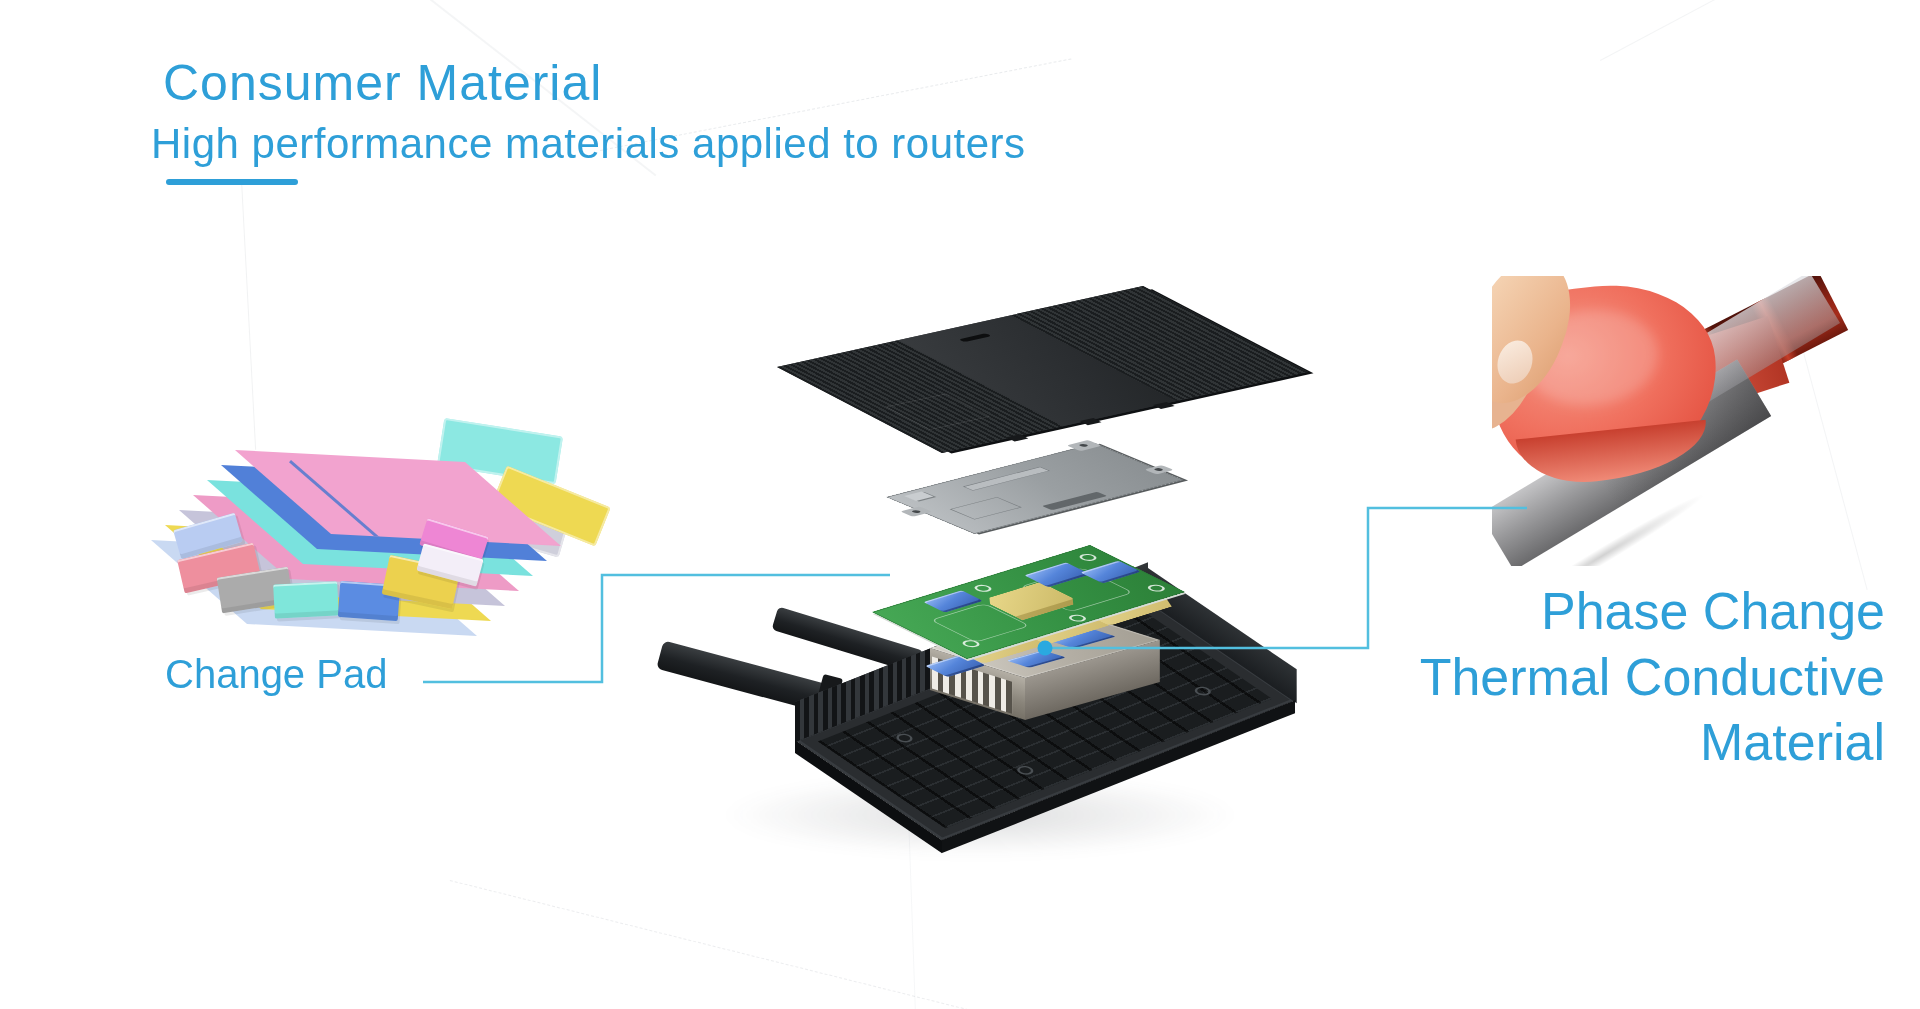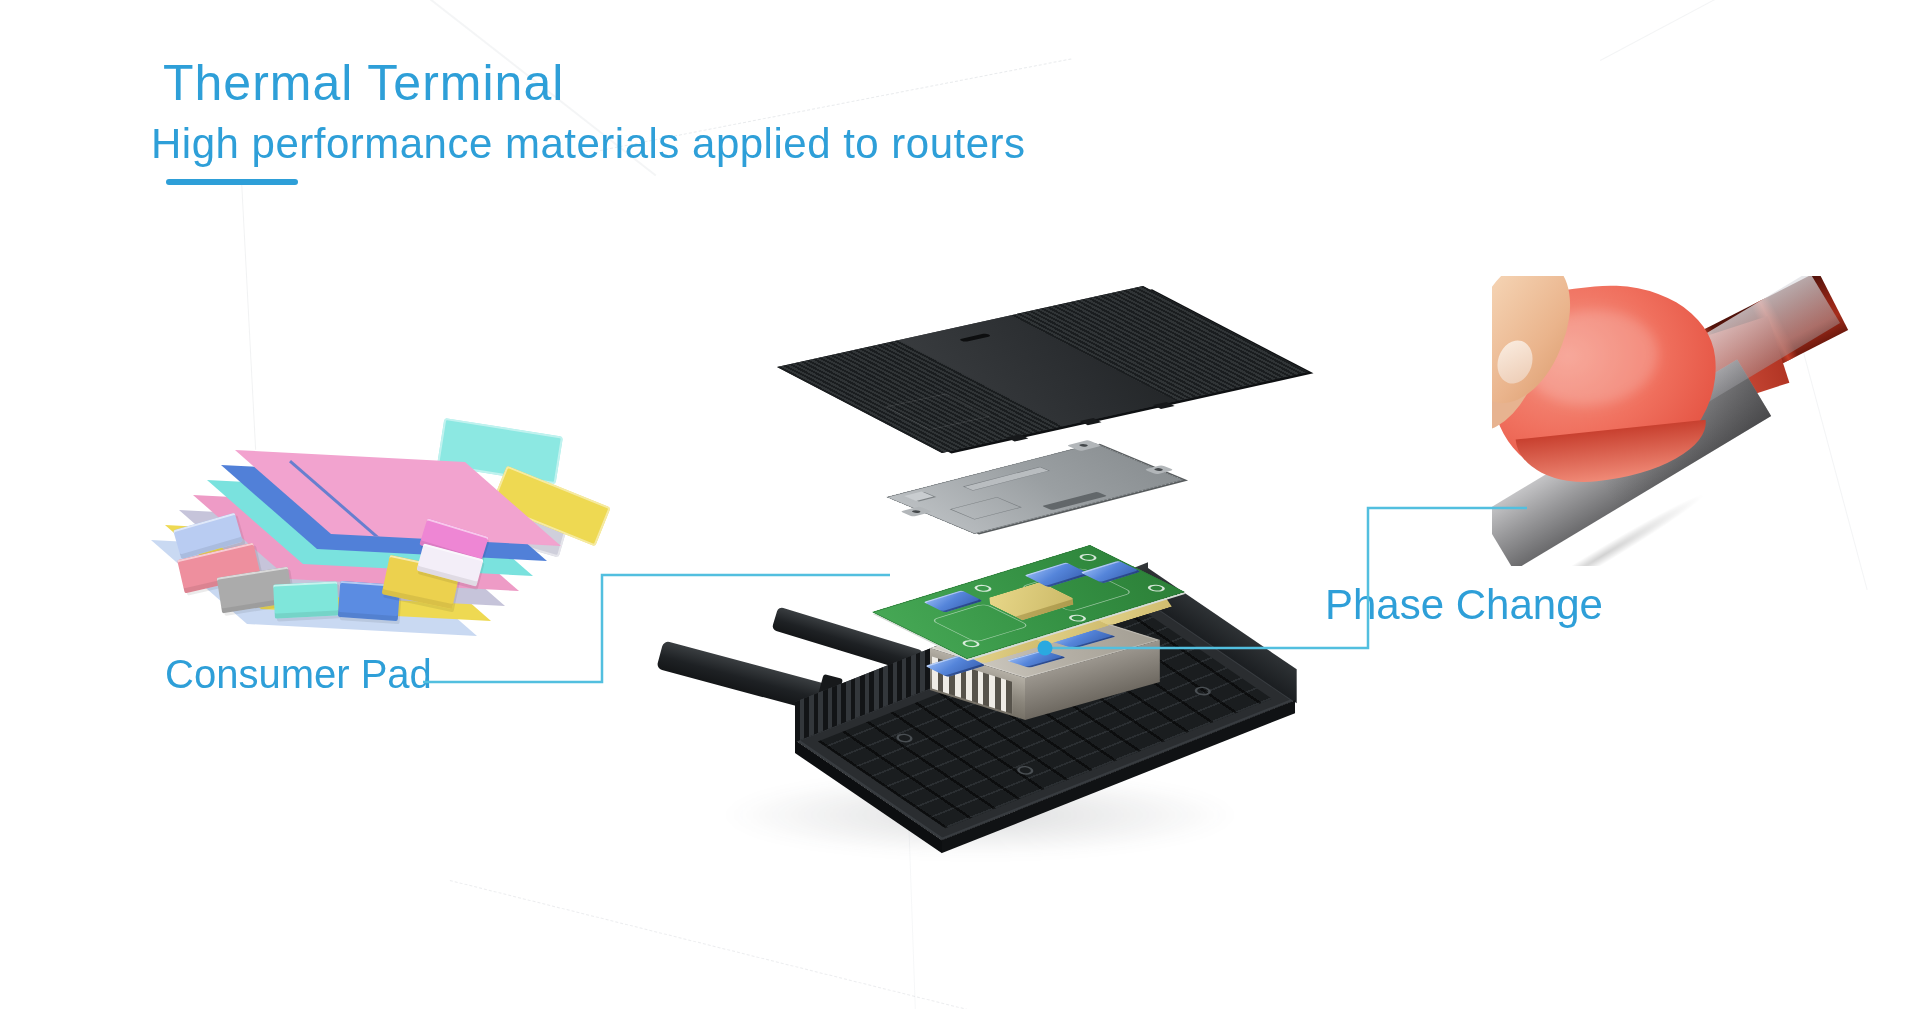--- a/index.html
+++ b/index.html
@@ -7,21 +7,21 @@
          font-family:"Liberation Sans", sans-serif;}
   .abs{position:absolute;}
   .p{position:absolute;transform-origin:0 0;}
   
   .title{position:absolute;left:163px;top:54px;font-size:50px;letter-spacing:1px;color:#2e9fd8;white-space:nowrap;}
   .subtitle{position:absolute;left:151px;top:120px;font-size:42px;letter-spacing:.5px;color:#2e9fd8;white-space:nowrap;}
   .underbar{position:absolute;left:166px;top:179px;width:132px;height:6px;border-radius:3px;background:#2e9fd8;}
   
   .lbl{color:#2e9fd8;white-space:nowrap;}
   .lbl-left{position:absolute;left:165px;top:652px;font-size:40px;}
-  .lbl-right{position:absolute;left:1325px;top:579px;width:560px;text-align:left;font-size:42px;line-height:1.26;color:#2e9fd8;}
+  .lbl-right{position:absolute;left:1325px;top:579px;width:560px;text-align:right;font-size:52px;line-height:1.26;color:#2e9fd8;}
   
   .wm{position:absolute;height:0;transform-origin:0 0;}
   
   .sheet{position:absolute;width:400px;height:110px;
          clip-path:polygon(62px 2px,292px 14px,388px 98px,158px 86px);
          box-shadow:inset 0 0 0 2px rgba(255,255,255,.45), inset 0 -6px 8px rgba(0,0,0,.10);}
   .crease{position:absolute;left:118px;top:12px;width:128px;height:3px;background:#4f79cf;opacity:.85;
           transform:rotate(41deg);transform-origin:0 0;}
   .wedge{position:absolute;border-radius:3px;box-shadow:inset 0 0 0 2px rgba(255,255,255,.45);}
   .apad{position:absolute;border-radius:2px;
@@ -47,21 +47,21 @@
 
   <div class="wm" style="left:420px;top:-10px;width:300px;border-top:2px solid rgba(150,160,170,.10);transform:rotate(38deg);"></div>
   <div class="wm" style="left:600px;top:150px;width:480px;border-top:1px dashed rgba(120,130,140,.16);transform:rotate(-11deg);"></div>
   <div class="wm" style="left:242px;top:180px;width:270px;border-top:1px solid rgba(140,150,160,.12);transform:rotate(87deg);"></div>
   <div class="wm" style="left:1600px;top:60px;width:420px;border-top:1px solid rgba(140,150,160,.10);transform:rotate(-28deg);"></div>
   <div class="wm" style="left:1790px;top:300px;width:300px;border-top:1px solid rgba(140,150,160,.10);transform:rotate(75deg);"></div>
   <div class="wm" style="left:450px;top:880px;width:700px;border-top:1px dashed rgba(120,130,140,.14);transform:rotate(14deg);"></div>
   <div class="wm" style="left:905px;top:700px;width:380px;border-top:1px solid rgba(140,150,160,.08);transform:rotate(88deg);"></div>
 
   <header>
-    <h1 class="title" style="margin:0;font-weight:normal;">Thermal Terminal</h1>
+    <h1 class="title" style="margin:0;font-weight:normal;">Consumer Material</h1>
     <h2 class="subtitle" style="margin:0;font-weight:normal;">High performance materials applied to routers</h2>
     <div class="underbar"></div>
   </header>
 
   <div class="wedge" style="left:440px;top:427px;width:120px;height:48px;background:#8ce8e2;transform:rotate(9deg);"></div>
   <div class="wedge" style="left:470px;top:505px;width:96px;height:40px;background:#cfcfdb;transform:rotate(16deg);"></div>
   <div class="wedge" style="left:495px;top:485px;width:112px;height:42px;background:#eed952;transform:rotate(22deg);"></div>
   <div id="fan" class="abs" style="left:0;top:0;width:100%;height:100%;pointer-events:none;">
       <div class="sheet" style="left: 89px; top: 538px; background: rgb(201, 217, 242);"></div>
       <div class="sheet" style="left: 103px; top: 523px; background: rgb(238, 217, 82);"></div>
@@ -76,21 +76,21 @@
   <div id="arc" class="abs" style="left:0;top:0;width:100%;height:100%;pointer-events:none;">
       <div class="apad" style="left: 176px; top: 521px; width: 64px; height: 30px; background: rgb(185, 204, 242); transform: rotate(-16deg);"></div>
       <div class="apad" style="left: 180px; top: 551px; width: 78px; height: 34px; background: rgb(238, 143, 158); transform: rotate(-13deg);"></div>
       <div class="apad" style="left: 219px; top: 572px; width: 72px; height: 36px; background: rgb(171, 171, 171); transform: rotate(-9deg);"></div>
       <div class="apad" style="left: 274px; top: 583px; width: 64px; height: 34px; background: rgb(127, 230, 218); transform: rotate(-3deg);"></div>
       <div class="apad" style="left: 339px; top: 583px; width: 60px; height: 36px; background: rgb(91, 140, 226); transform: rotate(4deg);"></div>
       <div class="apad" style="left: 385px; top: 562px; width: 72px; height: 40px; background: rgb(236, 209, 78); transform: rotate(12deg);"></div>
       <div class="apad" style="left: 422px; top: 527px; width: 64px; height: 28px; background: rgb(238, 134, 212); transform: rotate(17deg);"></div>
       <div class="apad" style="left: 419px; top: 551px; width: 62px; height: 28px; background: rgb(243, 238, 248); transform: rotate(15deg);"></div>
     </div>
-  <div class="lbl lbl-left">Consumer Pad</div>
+  <div class="lbl lbl-left">Change Pad</div>
 
   <div>
 
     <div class="abs" style="left:700px;top:770px;width:560px;height:90px;border-radius:50%;
                 background:radial-gradient(ellipse,rgba(40,45,50,.16),transparent 65%);filter:blur(6px);"></div>
 
     <div class="abs" style="left:775px;top:606px;width:152px;height:24px;border-radius:5px;transform:rotate(17deg);transform-origin:0 50%;
                 background:linear-gradient(180deg,#3a3e41,#1e2124 55%,#141618);"></div>
     <div class="abs" style="left:660px;top:640px;width:180px;height:29px;border-radius:6px;transform:rotate(15deg);transform-origin:0 50%;
                 background:linear-gradient(180deg,#3a3e41,#1e2124 55%,#141618);"></div>
@@ -223,20 +223,21 @@
     </div>
     <div style="left:-30px;top:40px;width:70px;height:120px;transform:rotate(30deg);border-radius:48%;background:#e7b390;"></div>
     <div style="left:-18px;top:-20px;width:90px;height:150px;transform:rotate(22deg);border-radius:48%;
                 background:linear-gradient(105deg,#f6d7b8,#eab48c 70%,#dfa276);"></div>
     <div style="left:6px;top:64px;width:34px;height:44px;transform:rotate(18deg);border-radius:50%;
                 background:linear-gradient(135deg,#fbeee2,#eccab2);"></div>
   </div>
 
   <div class="lbl-right">
     <div>Phase Change</div>
+    <div>Thermal Conductive Material</div>
   </div>
 
   <svg class="connectors" viewBox="0 0 1920 1009">
     <path d="M423 682 H602 V575 H890" fill="none" stroke="#52bfdf" stroke-width="2.5"></path>
     <path d="M1045 648 H1368 V508 H1527" fill="none" stroke="#52bfdf" stroke-width="2.5"></path>
     <circle cx="1045" cy="648" r="7.5" fill="#2aa9e0"></circle>
   </svg>
 
 </div>
 

